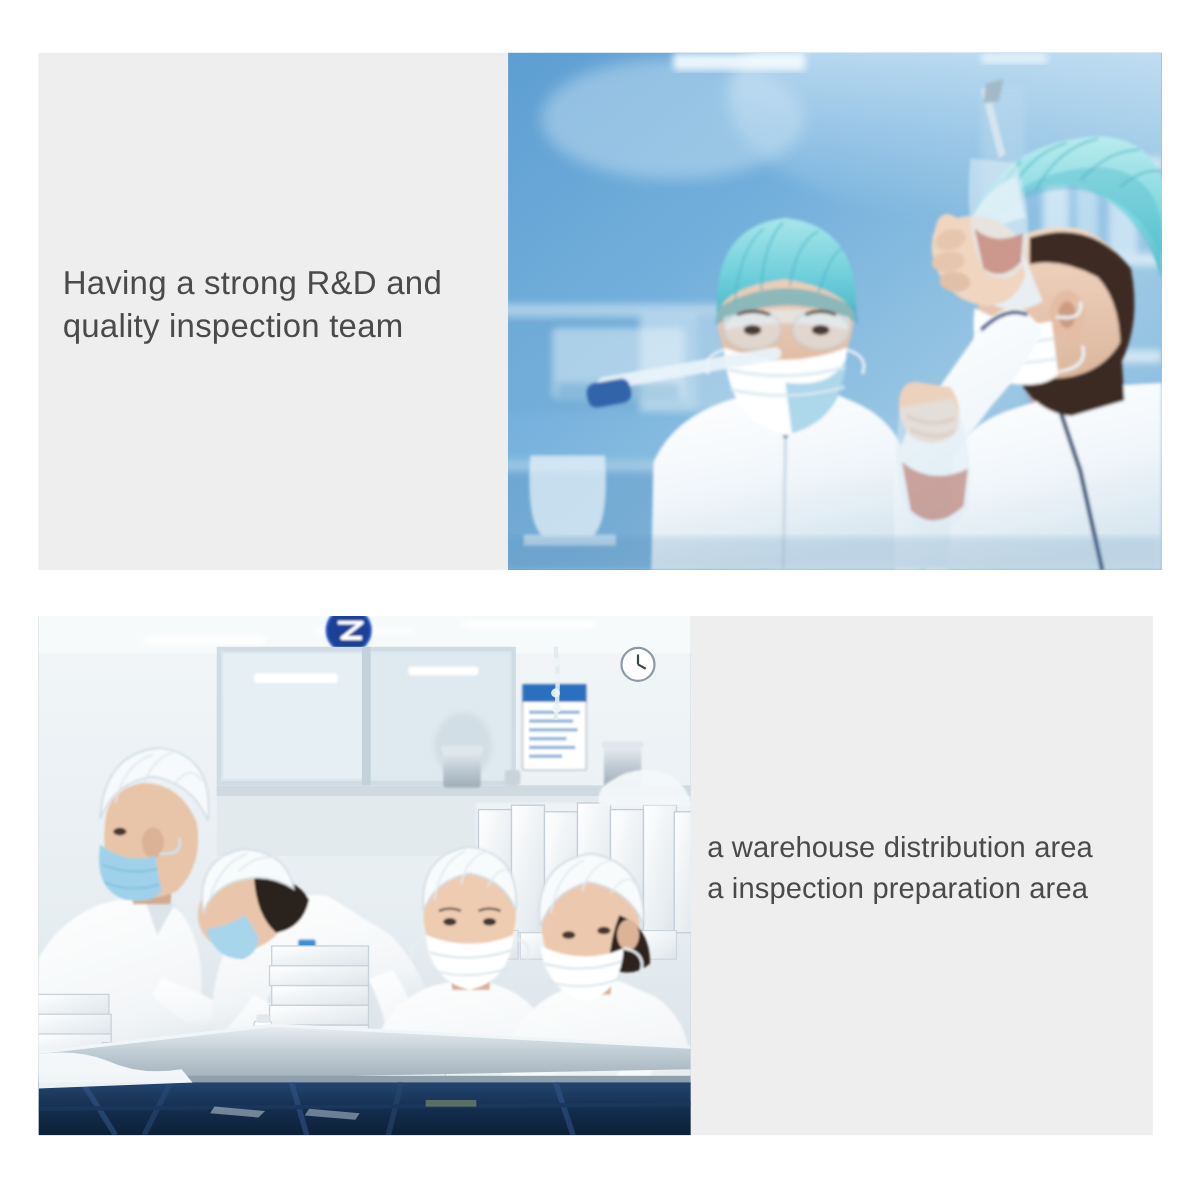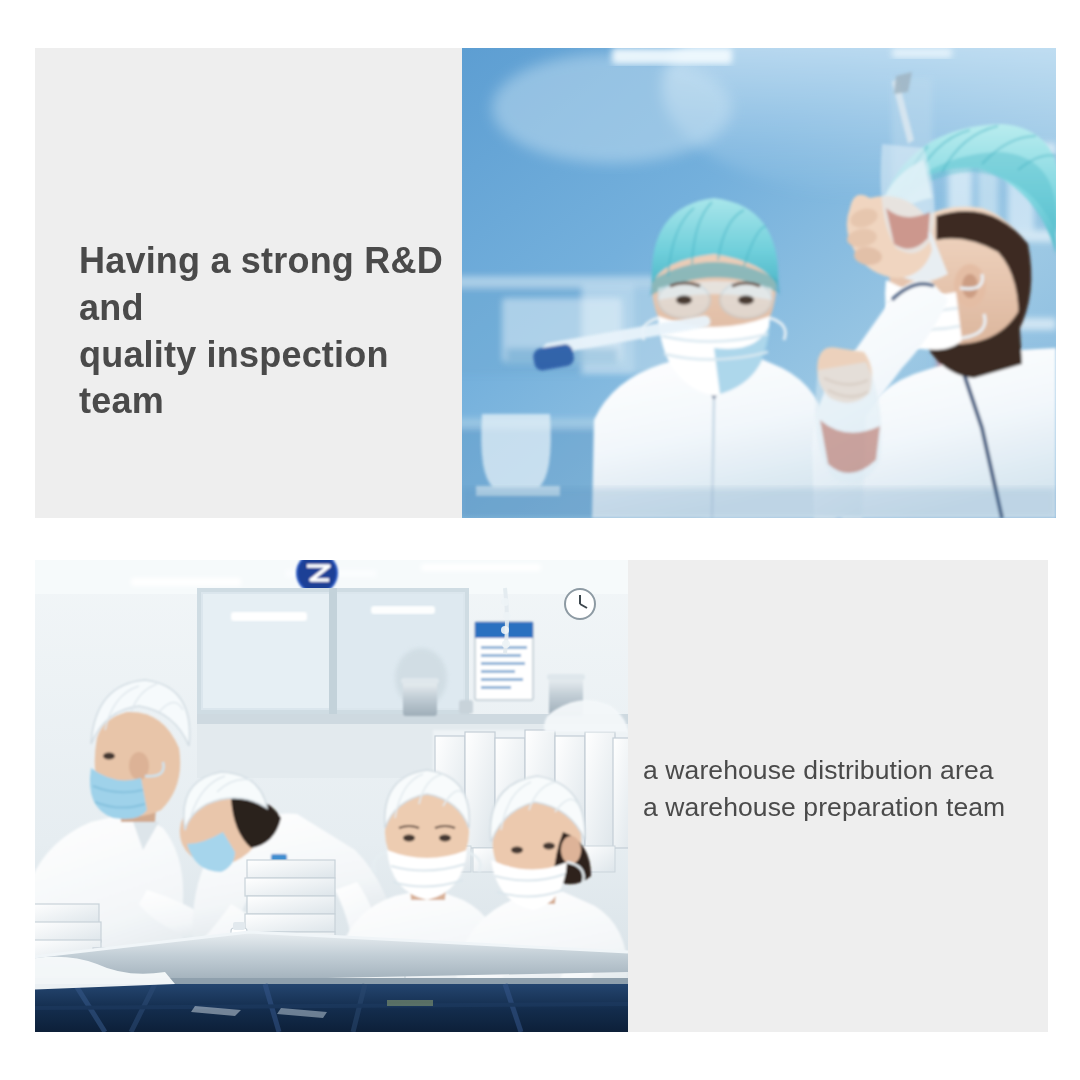--- a/index.html
+++ b/index.html
@@ -22,26 +22,25 @@
     width: 1021px;
     height: 470px;
     background: #eeeeee;
   }
   .caption-top {
     position: absolute;
     left: 22px;
     top: 190px;
     width: 400px;
     color: #4a4a4a;
-    font-size: 36px;
+    font-size: 30px;
     line-height: 1.30;
     letter-spacing: 0.2px;
-    font-weight: 700;
+    font-weight: 400;
     white-space: pre-line;
-    margin-left: 22px;
   }
   .photo-top {
     position: absolute;
     left: 427px;
     top: 0px;
     width: 594px;
     height: 470px;
     overflow: hidden;
     background: #5d9fd0;
   }
@@ -600,14 +599,14 @@
         <path d="M160 446 L206 450 L200 456 L156 452 Z" fill="#d3dee6"></path>
         <path d="M246 448 L292 452 L288 458 L242 454 Z" fill="#c6d4de"></path>
         <rect x="352" y="440" width="46" height="6" fill="#cfdb7e" opacity="0.7"></rect>
       </g>
 
       <path d="M-10 400 Q30 392 62 404 Q92 418 130 412 L140 424 L-10 430 Z" fill="#f7fafb" opacity="0.95"></path>
     </svg>
   </div>
 
   <div class="caption-bottom">a warehouse distribution area
-a warehouse preparation team</div>
+a inspection preparation area</div>
 </div>
 
 </body></html>

